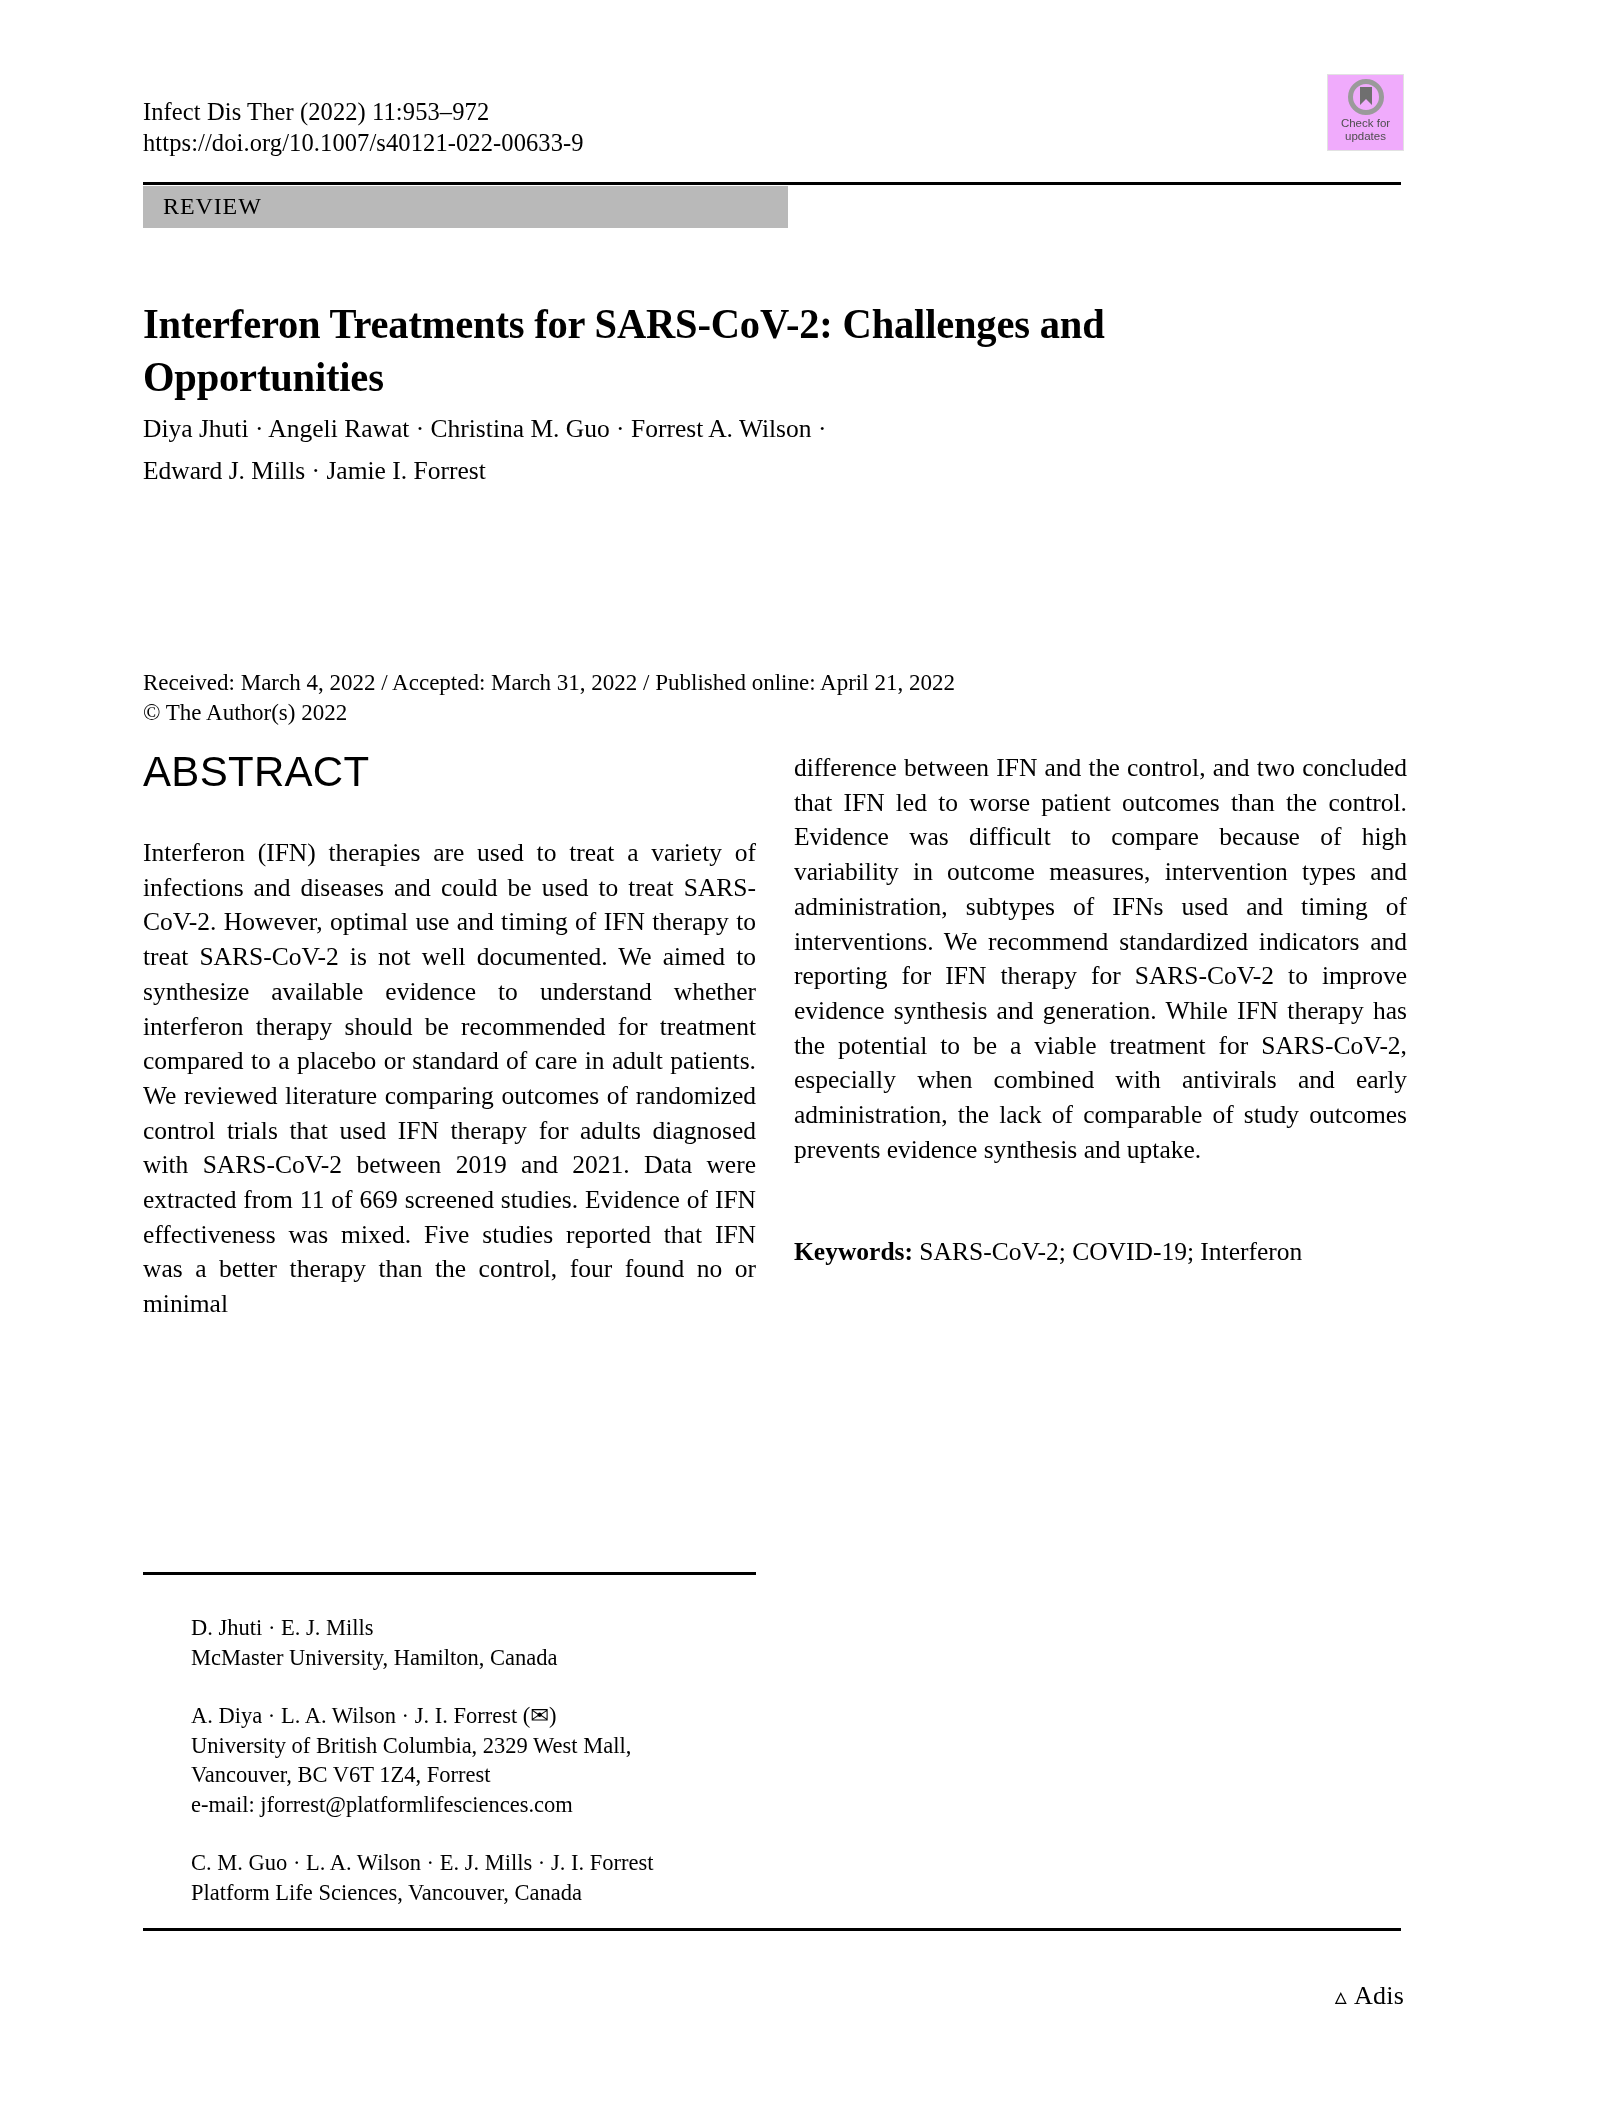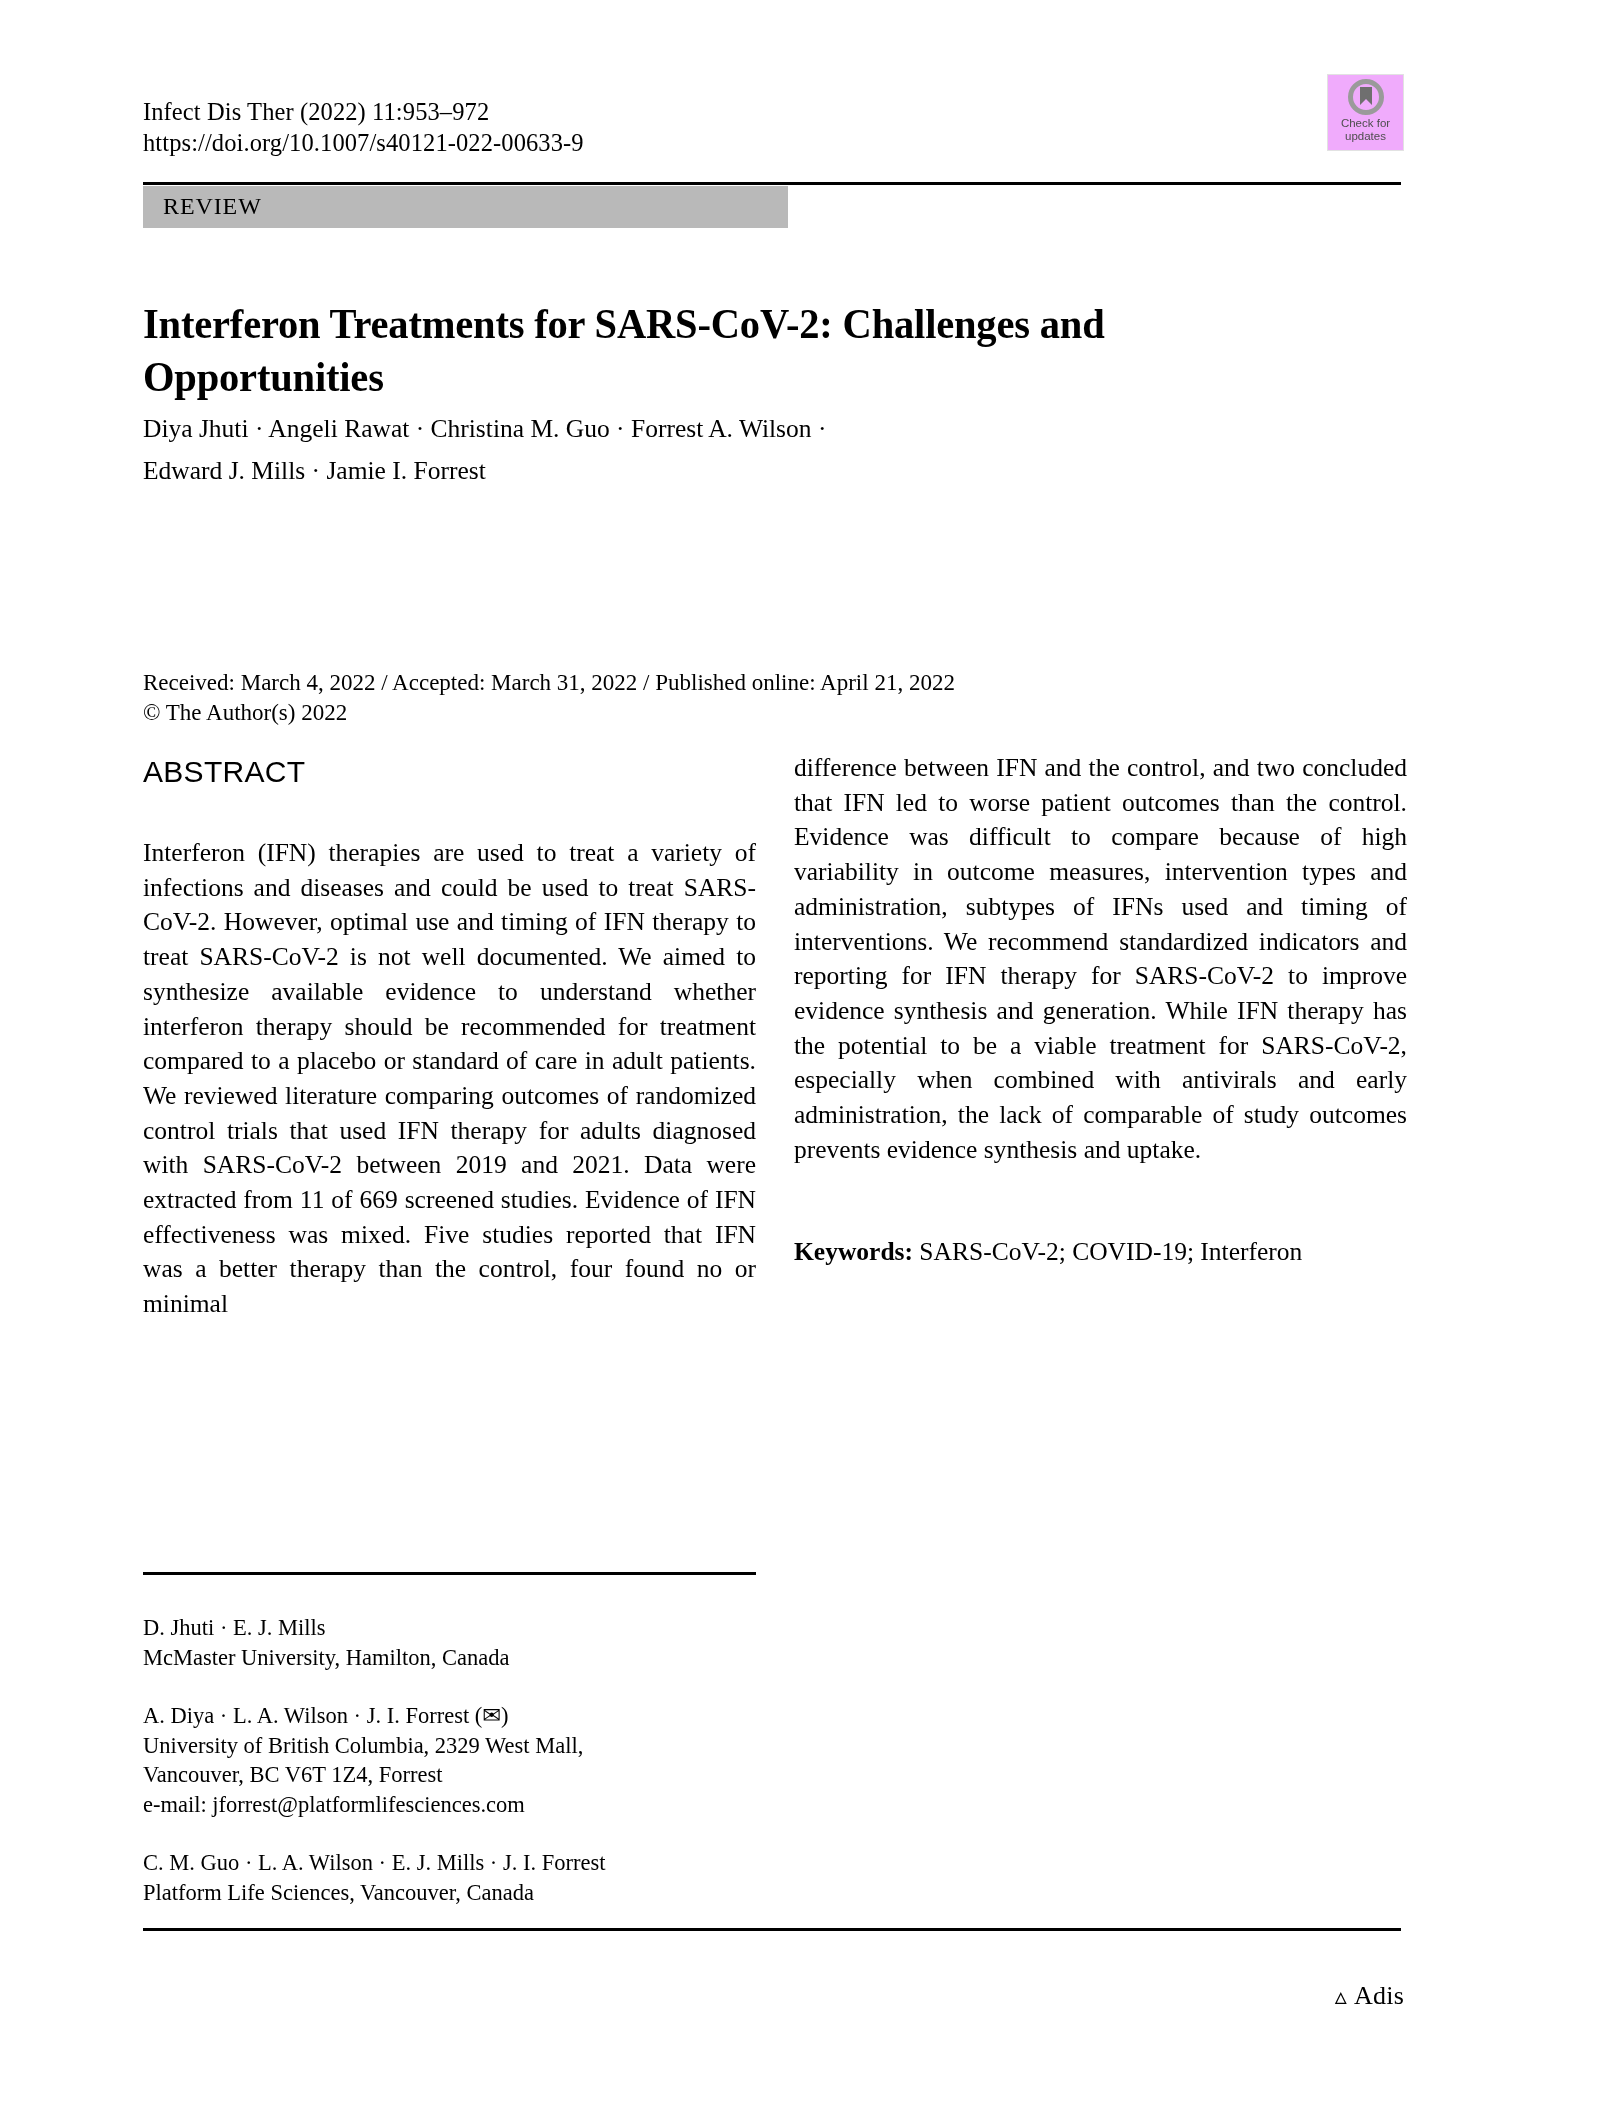--- a/index.html
+++ b/index.html
@@ -132,21 +132,21 @@
   }
   .col-right {
     position: absolute;
     left: 794px;
     top: 752px;
     width: 613px;
   }
 
   .abstract-heading {
     font-family: "Liberation Sans", "DejaVu Sans", sans-serif;
-    font-size: 30px;
+    font-size: 42px;
     line-height: 40px;
     font-weight: normal;
     letter-spacing: 0.3px;
     margin: 0 0 44px 0;
   }
 
   .abs-para {
     font-size: 25.5px;
     line-height: 34.7px;
     text-align: justify;
@@ -176,21 +176,21 @@
   .footnotes {
     position: absolute;
     left: 143px;
     top: 1613px;
     width: 700px;
     font-size: 22.5px;
     line-height: 29.5px;
   }
   .fn-block { margin-bottom: 29px; }
   .fn-block:last-child { margin-bottom: 0; }
-  .fn-block div { white-space: nowrap; }
+  .fn-block div { white-space: nowrap; margin-left: 48px; }
 
   
   .bottom-rule {
     position: absolute;
     left: 143px;
     top: 1928px;
     width: 1258px;
     height: 3px;
     background: #000000;
   }

